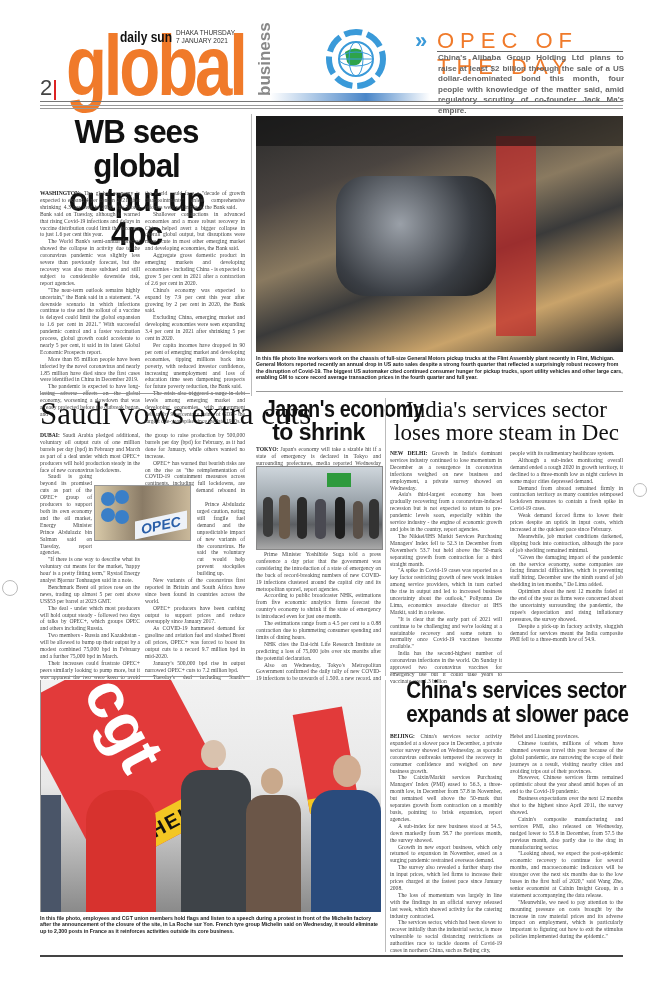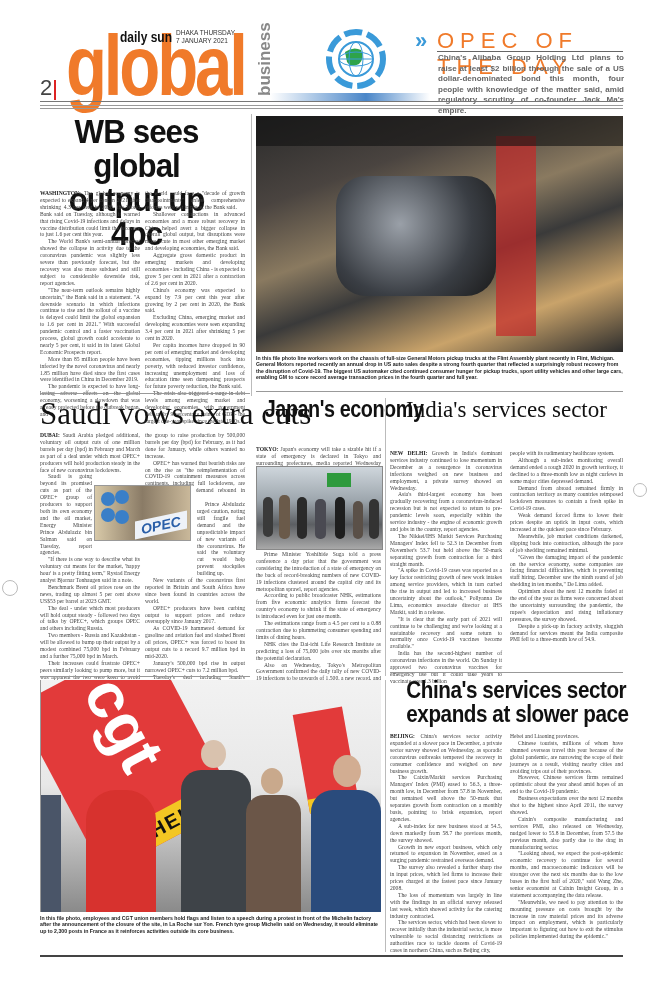--- a/index.html
+++ b/index.html
@@ -123,20 +123,21 @@
     <div class="abs" style="left:6px;top:22px;width:14px;height:14px;border-radius:50%;background:#3a7fc8;"></div>
     <div class="abs" style="left:20px;top:24px;width:14px;height:14px;border-radius:50%;background:#3a7fc8;"></div>
     <div class="abs" style="left:40px;top:30px;width:52px;height:18px;background:#eef2f8;transform:skewY(-12deg);font-family:'Liberation Sans',sans-serif;font-weight:bold;color:#2a5fa8;font-size:14px;text-align:center;line-height:18px;">OPEC</div>
   </div>
   <div class="rule" style="left:40px;top:676px;width:210px;"></div>
 </div>
 
 <div>
   <div class="abs headline-sans" style="left:256px;top:398px;width:125px;font-size:23px;text-align:center;letter-spacing:-0.5px;">
     <div style="transform:scaleX(0.86);white-space:nowrap;">Japan's economy</div>
+    <div>to shrink</div>
   </div>
   <div class="abs body" style="left:256px;top:446px;width:125px;">
     <b>TOKYO:</b> <span>Japan's economy will take a sizable hit if a state of emergency is declared in Tokyo and surrounding prefectures, media reported Wednesday citing analysts.</span>
   </div>
 
   <div class="photo" style="left:256px;top:466px;width:125px;height:82px;background:linear-gradient(180deg,#cfd6dc 0%,#9ea7ae 40%,#5c5f63 70%,#a9a9a9 100%);border:1px solid #888;">
     <div class="abs" style="left:70px;top:6px;width:24px;height:14px;background:#2e9a3c;"></div>
     <div class="abs" style="left:6px;top:30px;width:10px;height:40px;background:#3a3a3a;border-radius:5px;"></div>
     <div class="abs" style="left:22px;top:28px;width:11px;height:44px;background:#6a5a4a;border-radius:5px;"></div>
     <div class="abs" style="left:40px;top:30px;width:10px;height:42px;background:#2a2a2a;border-radius:5px;"></div>
@@ -151,20 +152,21 @@
     <span class="ind">The estimations range from a 4.5 per cent to a 0.88 contraction due to plummeting consumer spending and limits of dining hours.</span>
     <span class="ind">NHK cites the Dai-ichi Life Research Institute as predicting a loss of 75,000 jobs over six months after the potential declaration.</span>
     <span class="ind">Also on Wednesday, Tokyo's Metropolitan Government confirmed the daily tally of new COVID-19 infections to be upwards of 1,500, a new record, and the second consecutive day of more than 1,000 new cases in the city.</span>
   </div>
   <div class="vline" style="left:385px;top:398px;height:278px;"></div>
 </div>
 
 <div>
   <div class="abs headline-serif" style="left:390px;top:398px;width:233px;font-size:23px;text-align:center;white-space:nowrap;">
     <div>India's services sector</div>
+    <div>loses more steam in Dec</div>
   </div>
   <div class="abs body" style="left:390px;top:450px;width:112px;">
     <span class="ind" style="text-indent:0"><b>NEW DELHI:</b> <span>Growth in India's dominant services industry continued to lose momentum in December as a resurgence in coronavirus infections weighed on new business and employment, a private survey showed on Wednesday.</span></span>
     <span class="ind">Asia's third-largest economy has been gradually recovering from a coronavirus-induced recession but is not expected to return to pre-pandemic levels soon, especially within the service industry - the engine of economic growth and jobs in the country, report agencies.</span>
     <span class="ind">The Nikkei/IHS Markit Services Purchasing Managers' Index fell to 52.3 in December from November's 53.7 but held above the 50-mark separating growth from contraction for a third straight month.</span>
     <span class="ind">"A spike in Covid-19 cases was reported as a key factor restricting growth of new work intakes among service providers, which in turn curbed the rise in output and led to increased business uncertainty about the outlook," Pollyanna De Lima, economics associate director at IHS Markit, said in a release.</span>
     <span class="ind">"It is clear that the early part of 2021 will continue to be challenging and we're looking at a sustainable recovery and some return to normality once Covid-19 vaccines become available."</span>
     <span class="ind">India has the second-highest number of coronavirus infections in the world. On Sunday it approved two coronavirus vaccines for emergency use but it could take years to vaccinate over 1.3 billion</span>
   </div>
   <div class="abs body" style="left:510px;top:450px;width:113px;">

